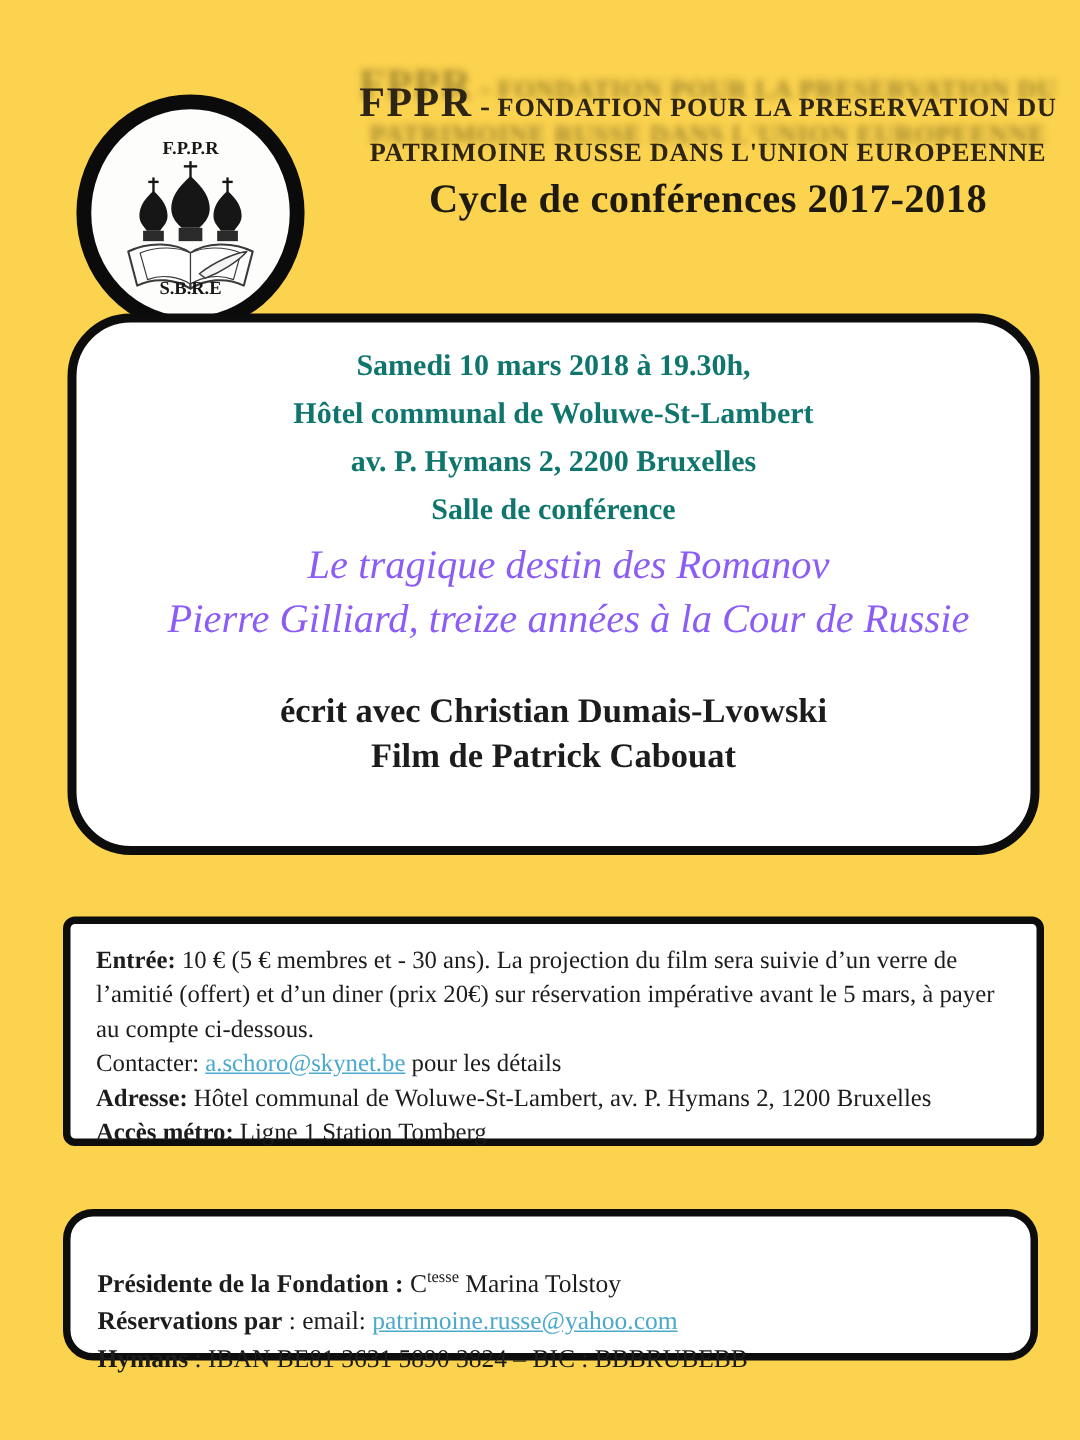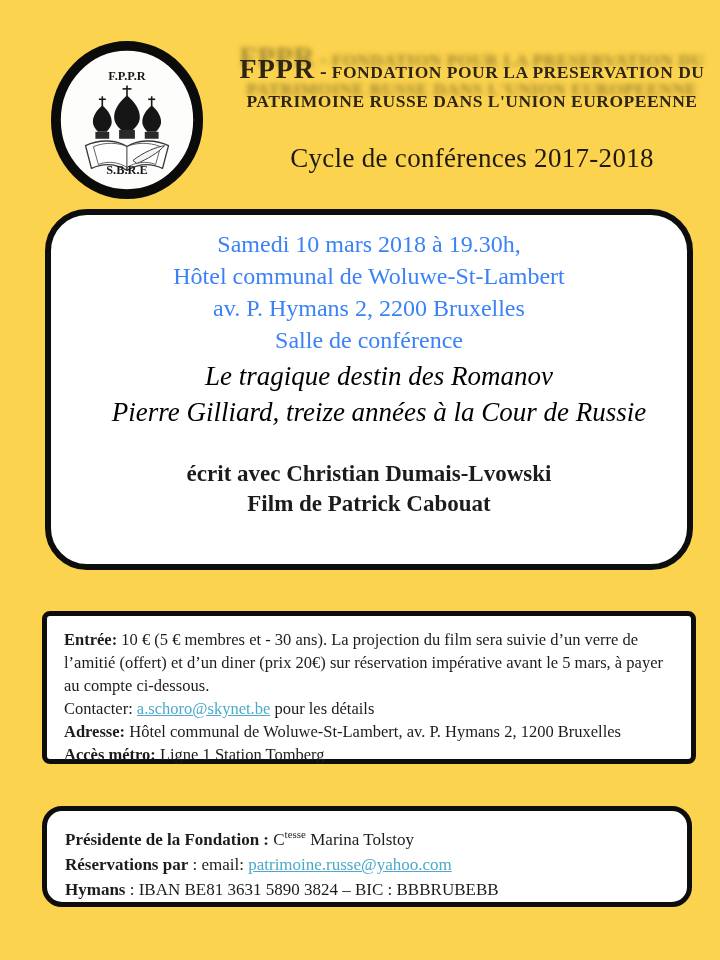--- a/index.html
+++ b/index.html
@@ -6,44 +6,44 @@
     --bg:#FBD34E; --ink:#1c1c1c; --header-ink:#2e2515;
     --border:#0d0d0d; --link:#4BA9CB; --box:#ffffff;
   }
   *{margin:0;padding:0;box-sizing:border-box;}
   html,body{width:720px;height:960px;}
   body{
     position:relative;overflow:hidden;background:var(--bg);
     font-family:"Liberation Serif","DejaVu Serif",serif;color:var(--ink);
   }
   
-  .logo{position:absolute;left:48px;top:40px;width:158px;height:160px;}
+  .logo{position:absolute;left:48px;top:62px;width:158px;height:160px;}
   .header-text{position:absolute;left:228px;top:54px;width:488px;text-align:center;}
   .org-title{
     color:var(--header-ink);font-weight:bold;line-height:29px;
     text-shadow:0 -12px 5px rgba(70,55,15,0.50);
   }
   .org-title .acronym{font-size:28px;letter-spacing:1px;}
   .org-title .dash{font-size:20px;}
   .org-title .org-rest{font-size:17.5px;letter-spacing:0.5px;}
   .org-title .org-line2{font-size:17.5px;letter-spacing:0.5px;}
   .subtitle{
-    margin-top:27px;font-size:27px;font-weight:normal;color:#1e1a10;
+    font-size:27px;font-weight:bold;color:#1e1a10;
     letter-spacing:0.3px;
   }
   
   .box{position:absolute;background:var(--box);border:6px solid var(--border);}
   .event-box{left:45px;top:209px;width:648px;height:361px;border-radius:42px;text-align:center;}
   .info-box{left:42px;top:611px;width:654px;height:153px;border-width:5px;border-radius:8px;
             padding:12px 16px 10px 17px;text-align:left;}
   .footer-box{left:42px;top:806px;width:650px;height:101px;border-width:5px;border-radius:20px;
-            padding:16px 18px;text-align:left;}
+            padding:32px 18px;text-align:left;}
   
-  .event-lines{margin-top:13px;font-size:24px;font-weight:normal;line-height:32px;color:#3b82f6;}
-  .event-title{margin-top:2px;font-size:27px;font-style:italic;line-height:36px;color:#000000;padding-left:20px;}
+  .event-lines{margin-top:13px;font-size:20px;font-weight:bold;line-height:32px;color:#0f766e;}
+  .event-title{margin-top:2px;font-size:27px;font-style:italic;line-height:36px;color:#8b5cf6;padding-left:20px;}
   .film-lines{margin-top:29px;font-size:23px;font-weight:bold;line-height:30px;}
   .note{margin-top:24px;font-size:20px;font-weight:bold;}
   
   .info-box{font-size:16.5px;line-height:23px;}
   .footer-box{font-size:17px;line-height:25px;}
   b{font-weight:bold;}
   a.mail{color:var(--link);text-decoration:underline;cursor:pointer;}
   sup{font-size:11px;vertical-align:super;line-height:0;}
 </style>
 </head>

